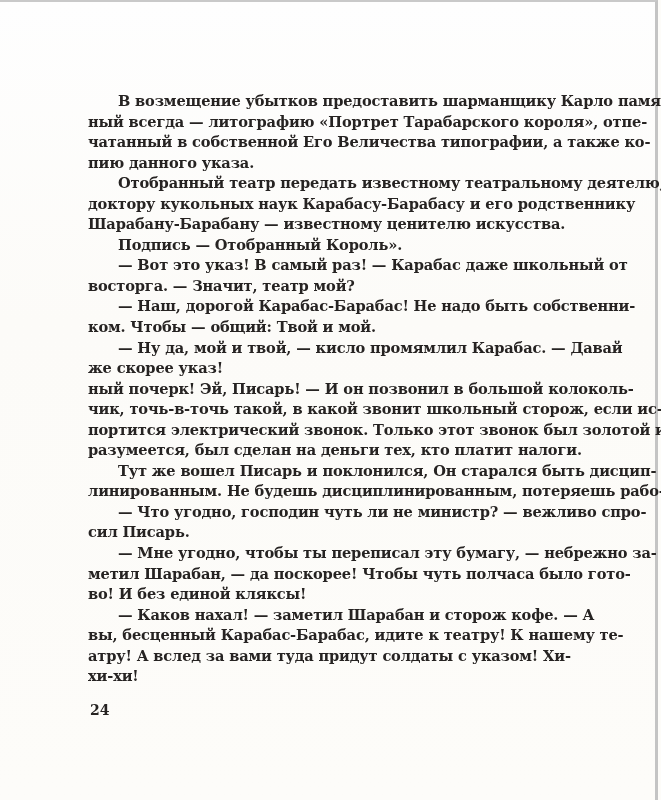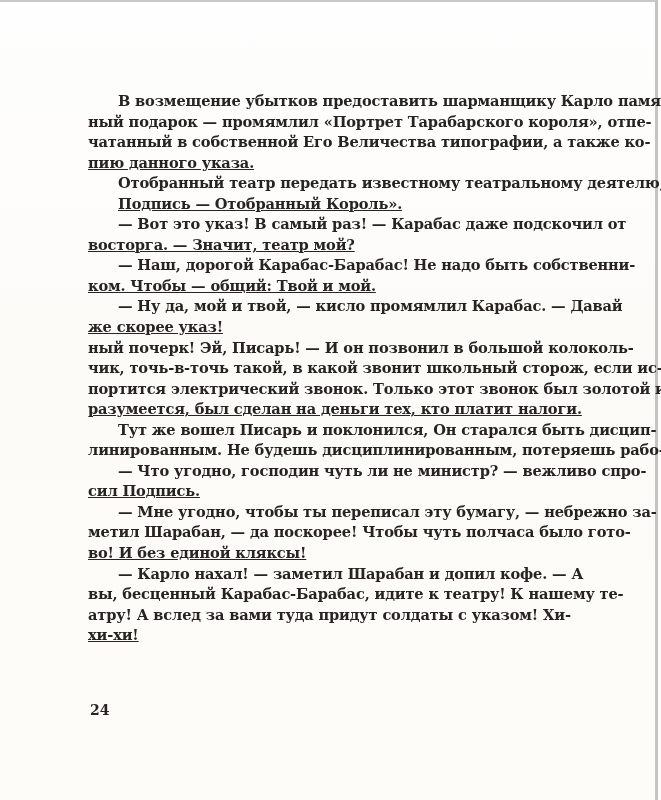--- a/index.html
+++ b/index.html
@@ -42,54 +42,55 @@
       white-space: nowrap;
       text-align: justify;
       text-align-last: justify;
       overflow: visible;
     }
     .line.indent {
       padding-left: 30px;
     }
     .line.last {
       text-align-last: left;
-      text-decoration: underline;
     }
     .page-number {
       position: absolute;
       left: 90px;
       top: 700px;
       font-size: 14px;
       font-weight: bold;
       color: #262322;
     }
   </style>
 </head>
 <body>
 
 <div class="page">
   <div class="text-block">
 
     <div>
       <span class="line indent">В возмещение убытков предоставить шарманщику Карло памят-</span>
-      <span class="line">ный подарок — промямлил «Портрет Тарабарского короля», отпе-</span>
+      <span class="line">ный всегда — литографию «Портрет Тарабарского короля», отпе-</span>
       <span class="line">чатанный в собственной Его Величества типографии, а также ко-</span>
       <span class="line last">пию данного указа.</span>
     </div>
 
     <div>
       <span class="line indent">Отобранный театр передать известному театральному деятелю,</span>
+      <span class="line">доктору кукольных наук Карабасу-Барабасу и его родственнику</span>
+      <span class="line last">Шарабану-Барабану — известному ценителю искусства.</span>
     </div>
 
     <div>
       <span class="line indent last">Подпись — Отобранный Король».</span>
     </div>
 
     <div>
-      <span class="line indent">— Вот это указ! В самый раз! — Карабас даже подскочил от</span>
+      <span class="line indent">— Вот это указ! В самый раз! — Карабас даже школьный от</span>
       <span class="line last">восторга. — Значит, театр мой?</span>
     </div>
 
     <div>
       <span class="line indent">— Наш, дорогой Карабас-Барабас! Не надо быть собственни-</span>
       <span class="line last">ком. Чтобы — общий: Твой и мой.</span>
     </div>
 
     <div>
       <span class="line indent">— Ну да, мой и твой, — кисло промямлил Карабас. — Давай</span>
@@ -103,32 +104,32 @@
       <span class="line last">разумеется, был сделан на деньги тех, кто платит налоги.</span>
     </div>
 
     <div>
       <span class="line indent">Тут же вошел Писарь и поклонился, Он старался быть дисцип-</span>
       <span class="line">линированным. Не будешь дисциплинированным, потеряешь рабо-</span>
     </div>
 
     <div>
       <span class="line indent">— Что угодно, господин чуть ли не министр? — вежливо спро-</span>
-      <span class="line last">сил Подпись.</span>
+      <span class="line last">сил Писарь.</span>
     </div>
 
     <div>
       <span class="line indent">— Мне угодно, чтобы ты переписал эту бумагу, — небрежно за-</span>
       <span class="line">метил Шарабан, — да поскорее! Чтобы чуть полчаса было гото-</span>
       <span class="line last">во! И без единой кляксы!</span>
     </div>
 
 
     <div>
-      <span class="line indent">— Карло нахал! — заметил Шарабан и допил кофе. — А</span>
+      <span class="line indent">— Каков нахал! — заметил Шарабан и сторож кофе. — А</span>
       <span class="line">вы, бесценный Карабас-Барабас, идите к театру! К нашему те-</span>
       <span class="line">атру! А вслед за вами туда придут солдаты с указом! Хи-</span>
       <span class="line last">хи-хи!</span>
     </div>
 
   </div>
 
   <div class="page-number">24</div>
 </div>
 

